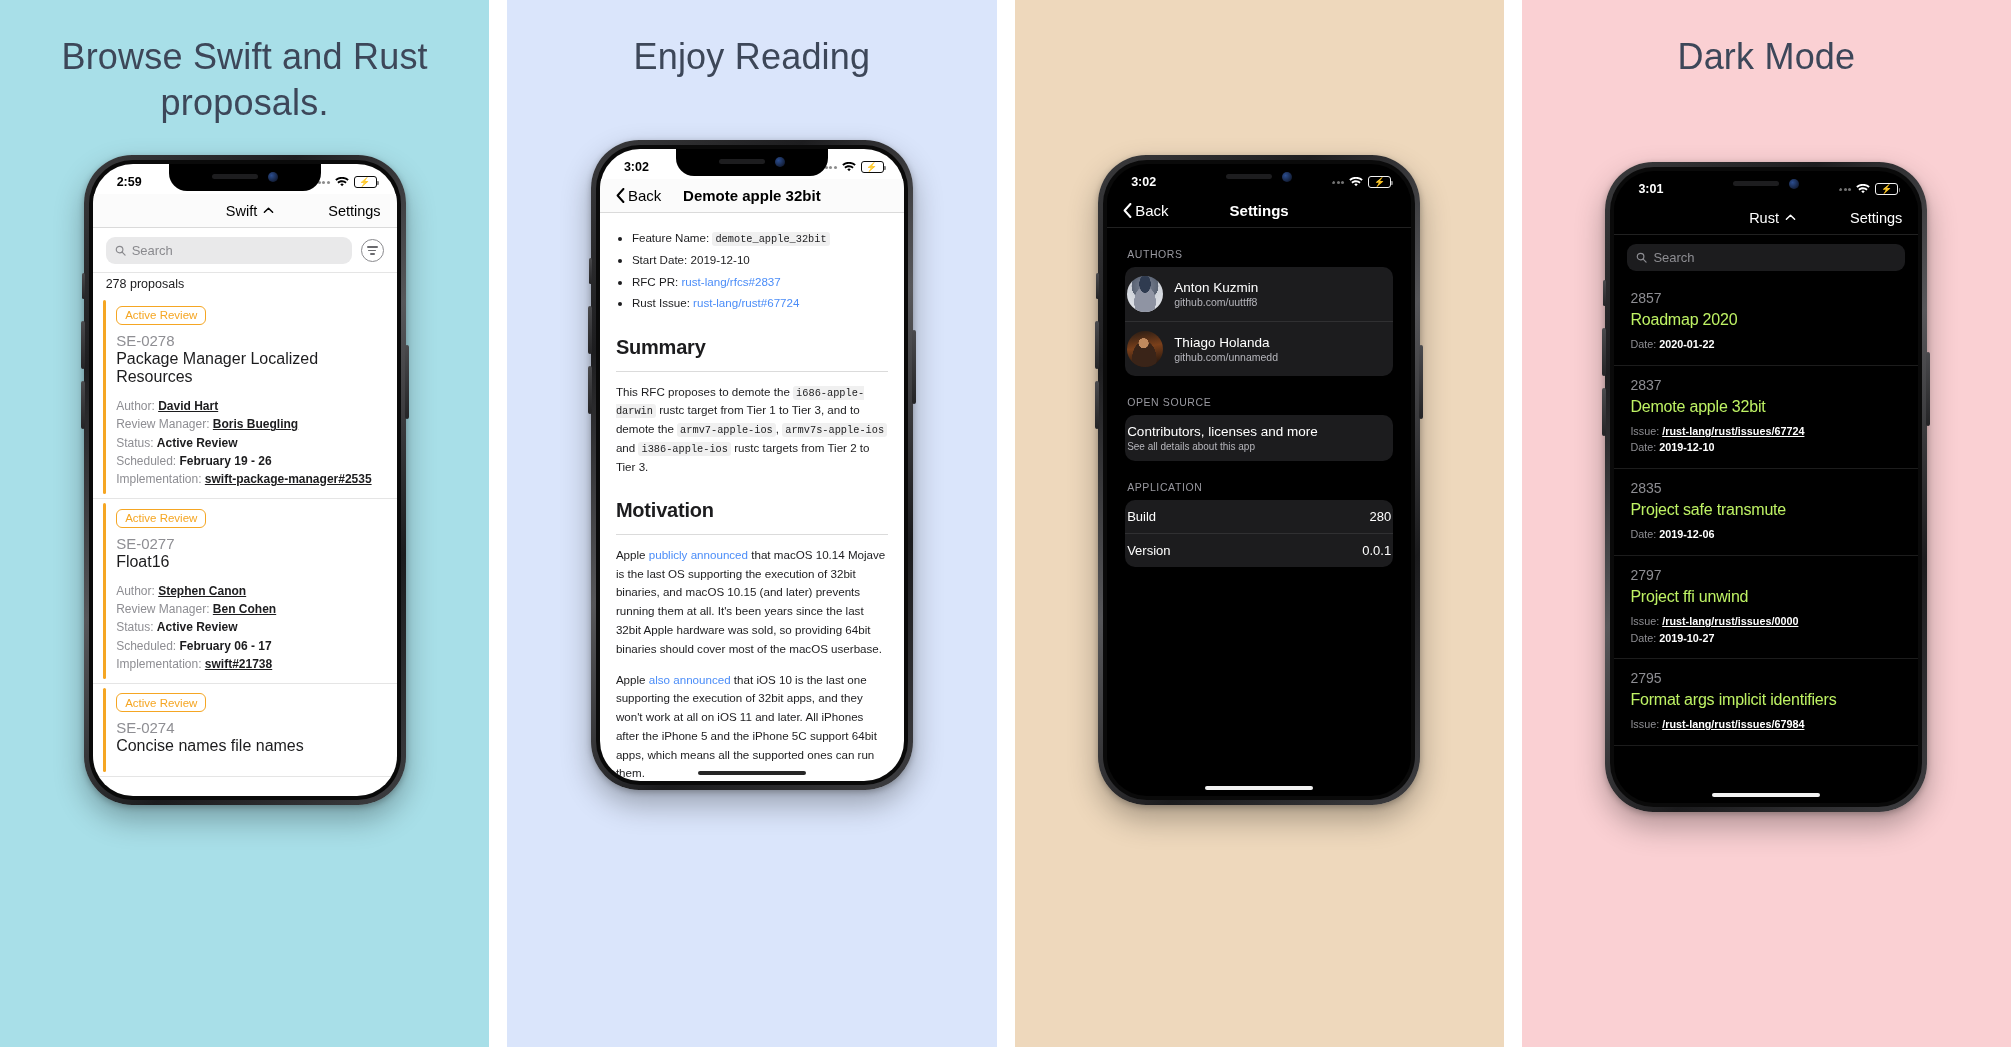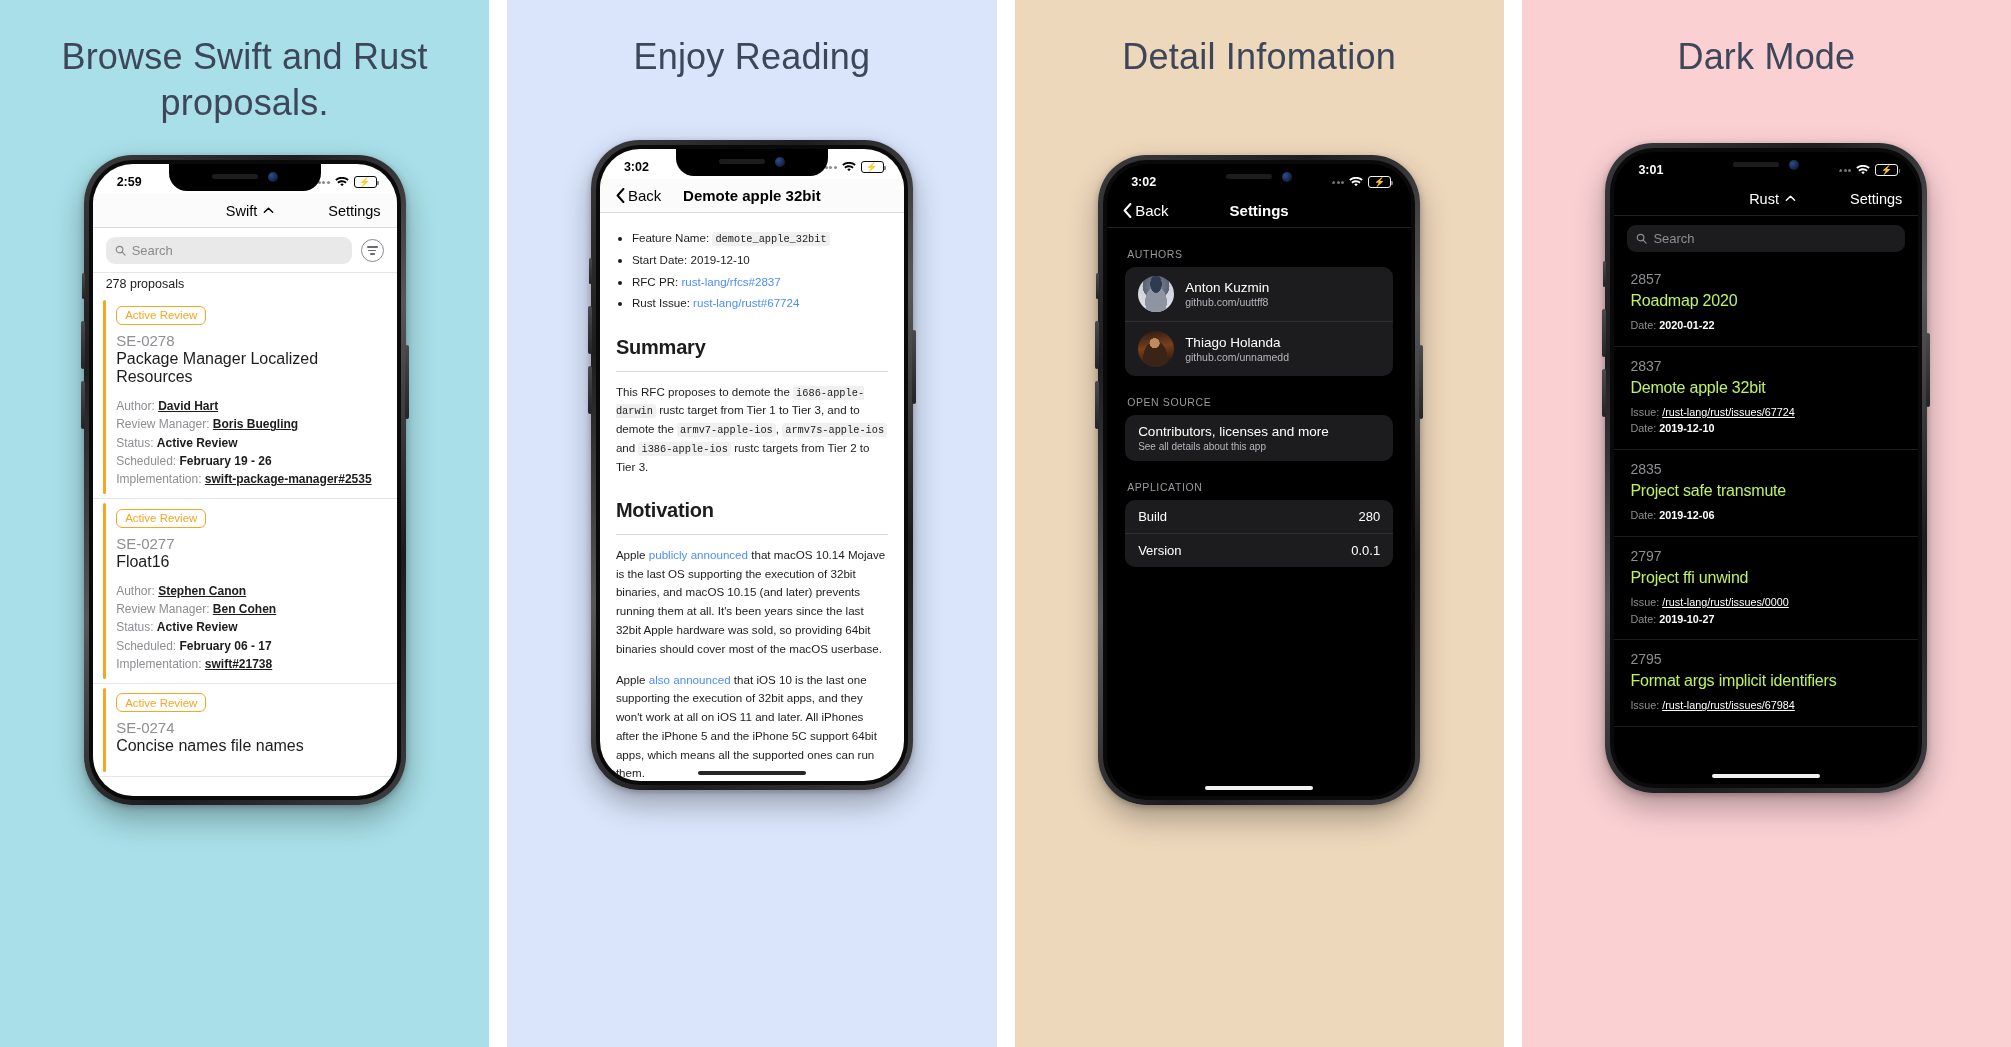--- a/index.html
+++ b/index.html
@@ -157,21 +157,21 @@
   }
   .reader h2 { font-size: 20px; margin: 18px 0 0 0; letter-spacing:-.2px; }
   .reader hr { border:0; border-top: .5px solid rgba(0,0,0,.14); margin: 7px 0 11px 0; }
   .reader p { margin-bottom: 12px; }
   a.lnk { color:#4b8df8; text-decoration:none; }
 
   
   .dsect { padding: 0 18px; margin-top: 19px; }
   .dhead { font-size: 10.5px; letter-spacing:.6px; color:#98989f; margin: 20px 0 7px 2px; text-transform: uppercase;}
   .dgroup { background:#1c1c1e; border-radius: 10px; overflow:hidden; }
-  .drow { display:flex; align-items:center; padding: 9px 13px; gap: 11px; }
+  .drow { display:flex; align-items:center; padding: 9px 2px; gap: 11px; }
   .drow + .drow { border-top: .5px solid rgba(255,255,255,.09); }
   .avatar { width:36px; height:36px; border-radius:50%; flex:0 0 auto; overflow:hidden;
             background:#3a3a3c; position:relative;}
   .av1 { background: radial-gradient(circle at 50% 28%, #7d8596 0%, #5a6373 42%, #cfd3da 43%, #e8eaee 100%); }
   .av1:after{ content:""; position:absolute; inset:0; background:
       radial-gradient(ellipse at 50% 22%, #2f3b50 0 22%, transparent 23%),
       radial-gradient(ellipse at 50% 72%, #8f94a3 0 42%, transparent 43%); }
   .av2 { background: linear-gradient(170deg,#241a14 0%,#7a3f1a 45%,#120d0a 100%); }
   .av2:after{ content:""; position:absolute; inset:0; background:
       radial-gradient(circle at 46% 34%, #c08a5e 0 16%, transparent 17%),
@@ -182,21 +182,21 @@
   .dsub2 { font-size: 10px; color:#b5b5bb; margin-top:2px;}
   .dkv { display:flex; justify-content:space-between; align-items:center; width:100%; }
   .dkv .k { font-size:13px; color:#fff; } .dkv .v { font-size:13px; color:#fff; }
 
   
   .rrow { padding: 11px 16px 12px 16px; border-bottom:.5px solid rgba(255,255,255,.11); }
   .rid { font-size: 14px; color:#8e8e93; margin-bottom: 5px;}
   .rtitle { font-size: 16px; color:#bef264; margin-bottom: 7px; letter-spacing:-.2px;}
   .rmeta { font-size: 10.8px; color:#8e8e93; line-height:1.55;}
   .rmeta b { color:#fff; font-weight:bold;}
-  .rmeta u { color:#fff; font-weight:normal; text-decoration:underline;}
+  .rmeta u { color:#fff; font-weight:bold; text-decoration:underline;}
 
   .homebar { position:absolute; bottom:6px; left:50%; transform:translateX(-50%);
              width: 108px; height: 4px; border-radius:3px; }
   .homebar.light { background:#000; opacity:.85;}
   .homebar.dark { background:#fff; opacity:.95;}
 </style>
 </head>
 <body>
 
 <div class="panel" id="panel1" style="background: rgb(168, 223, 232);">
@@ -338,21 +338,20 @@
             <p id="p2m2"><span>Apple </span><a class="lnk" href="#">also announced</a><span> that iOS 10 is the last one supporting the execution of 32bit apps, and they won't work at all on iOS 11 and later. All iPhones after the iPhone 5 and the iPhone 5C support 64bit apps, which means all the supported ones can run them.</span></p>
           </div>
           <div class="homebar light"></div>
         </div>
       </div>
     </div>
   </div>
 </div>
 
 <div class="panel" id="panel3" style="background: rgb(238, 216, 188);">
-  <div class="panel-title">Detail Infomation</div>
   <div class="phone-wrap" style="top:155px;">
     <div class="phone">
       <div class="btn-side btn-sil"></div>
       <div class="btn-side btn-up"></div>
       <div class="btn-side btn-dn"></div>
       <div class="btn-side btn-pw"></div>
       <div class="phone-inner">
         <div class="screen dark">
           <div class="notch">
             <div class="speaker"></div>
@@ -431,21 +430,21 @@
           </div>
           <div class="homebar dark"></div>
         </div>
       </div>
     </div>
   </div>
 </div>
 
 <div class="panel" id="panel4" style="background: rgb(250, 208, 211);">
   <div class="panel-title">Dark Mode</div>
-  <div class="phone-wrap" style="top:143px;">
+  <div class="phone-wrap" style="top:162px;">
     <div class="phone">
       <div class="btn-side btn-sil"></div>
       <div class="btn-side btn-up"></div>
       <div class="btn-side btn-dn"></div>
       <div class="btn-side btn-pw"></div>
       <div class="phone-inner">
         <div class="screen dark">
           <div class="notch">
             <div class="speaker"></div>
             <div class="frontcam"></div>

